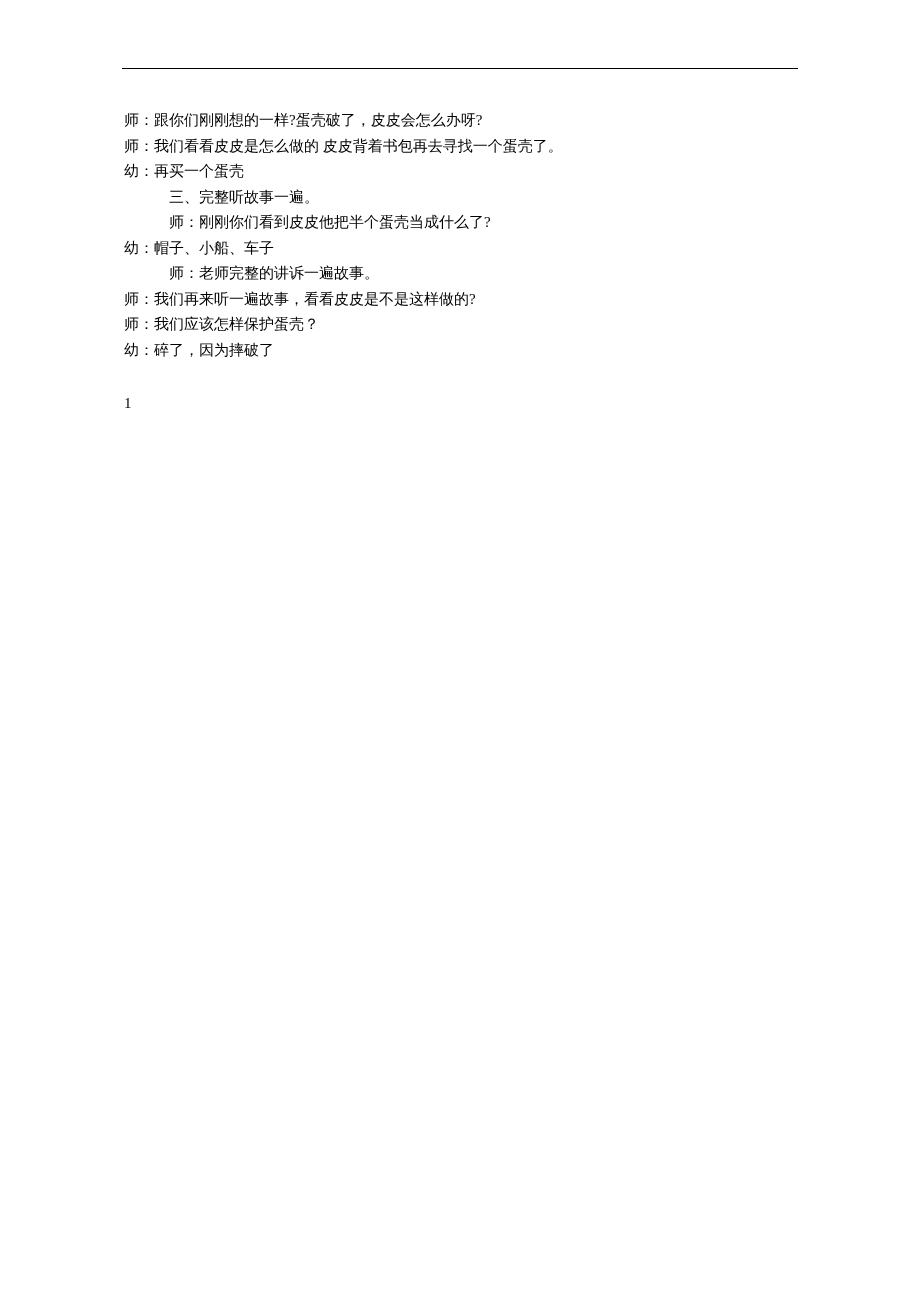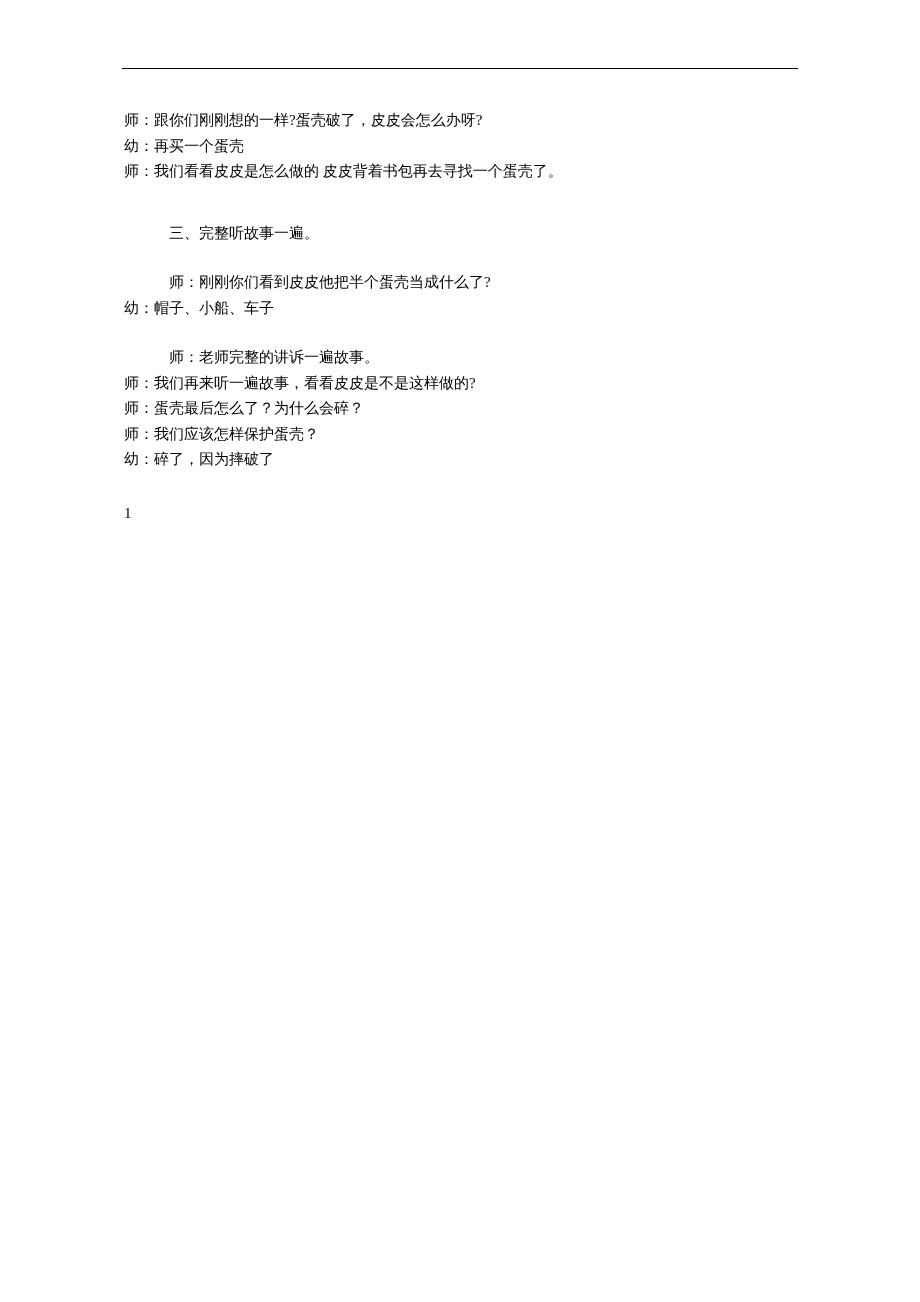--- a/index.html
+++ b/index.html
@@ -29,41 +29,40 @@
   }
   .content {
     margin-top: 40px;
     font-size: 15px;
     line-height: 25.5px;
     color: #000;
   }
   .line {
     white-space: pre;
   }
-  .indent1 { padding-left: 45px; margin-top: 36px; }
-  .indent2 { padding-left: 45px; margin-top: 24px; }
+  .indent1 { padding-left: 45px; }
+  .indent2 { padding-left: 45px; }
   .footer-num {
     margin-top: 28px;
     font-size: 15px;
   }
 </style>
 </head>
 <body>
 
 <div class="page">
   <div class="hr-line"></div>
 
   <div class="content">
     <div class="line">师：跟你们刚刚想的一样?蛋壳破了，皮皮会怎么办呀?</div>
+    <div class="line">师：我们看看皮皮是怎么做的 皮皮背着书包再去寻找一个蛋壳了。</div>
     <div class="line">幼：再买一个蛋壳</div>
-    <div class="line">师：我们看看皮皮是怎么做的 皮皮背着书包再去寻找一个蛋壳了。</div>
     <div class="line indent1">三、完整听故事一遍。</div>
     <div class="line indent2">师：刚刚你们看到皮皮他把半个蛋壳当成什么了?</div>
     <div class="line">幼：帽子、小船、车子</div>
     <div class="line indent2">师：老师完整的讲诉一遍故事。</div>
     <div class="line">师：我们再来听一遍故事，看看皮皮是不是这样做的?</div>
-    <div class="line">师：蛋壳最后怎么了？为什么会碎？</div>
     <div class="line">师：我们应该怎样保护蛋壳？</div>
     <div class="line">幼：碎了，因为摔破了</div>
 
     <div class="footer-num">1</div>
   </div>
 </div>
 
 </body></html>

